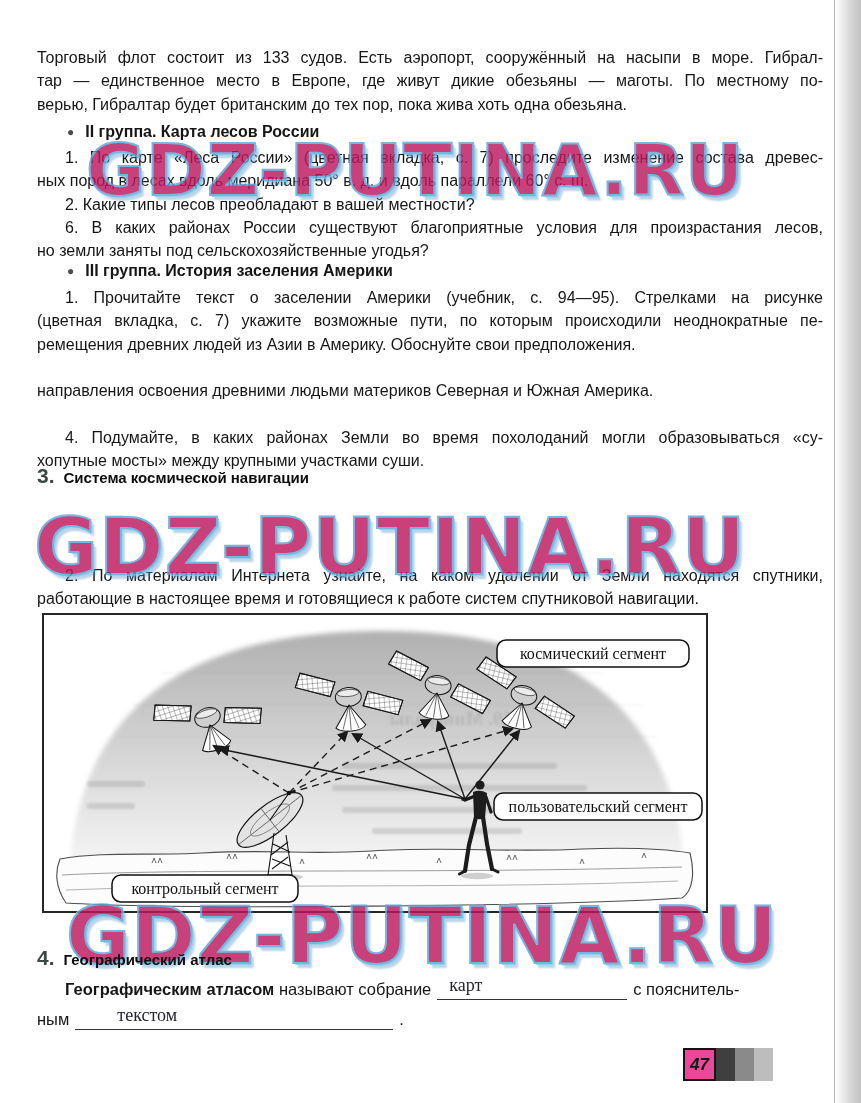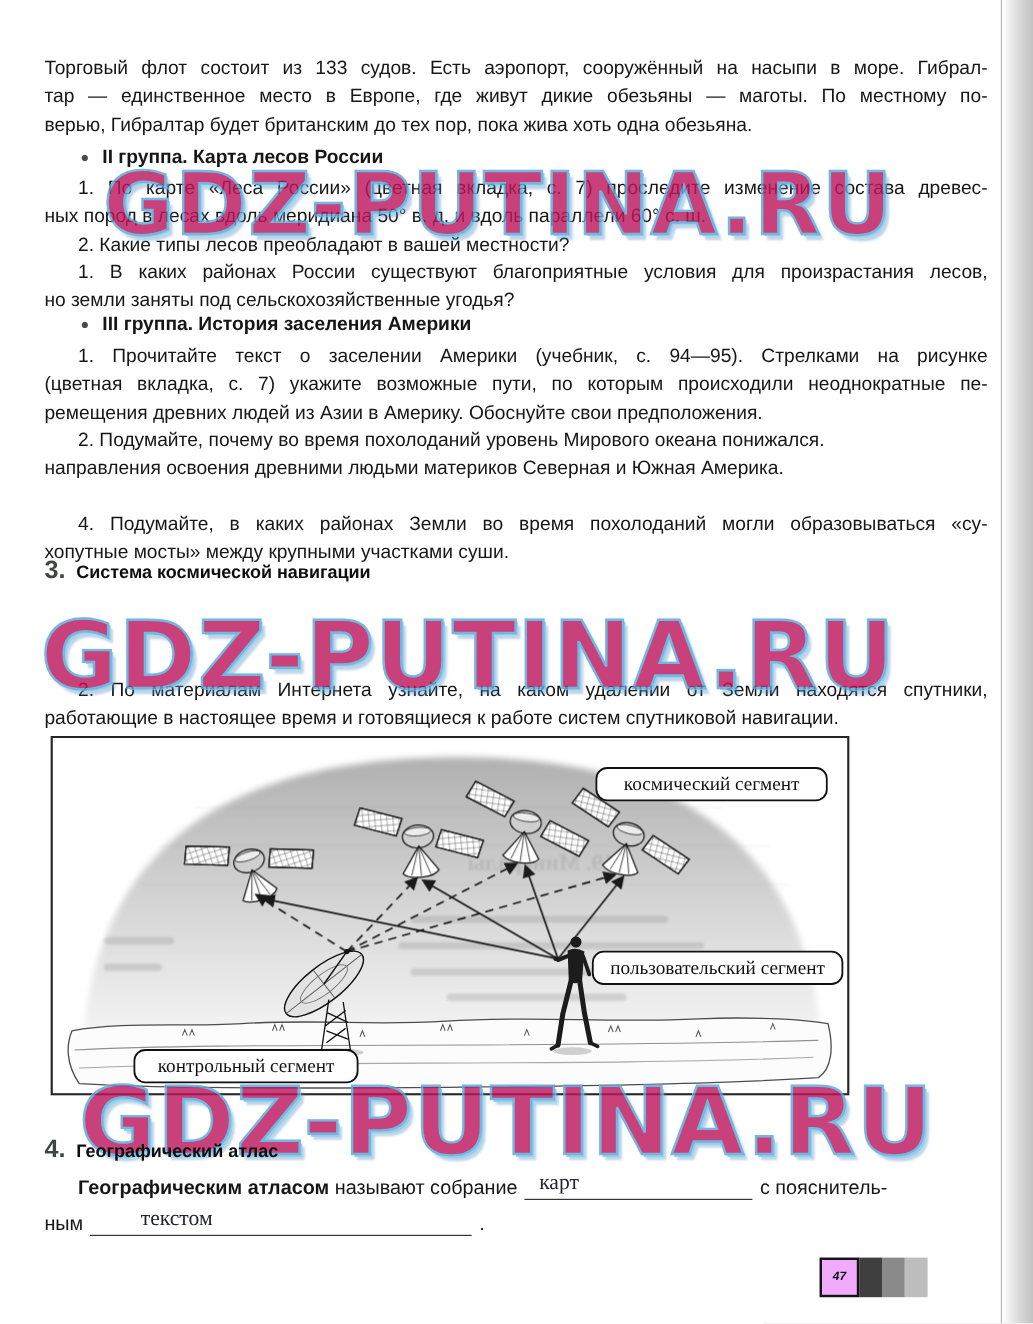--- a/index.html
+++ b/index.html
@@ -27,23 +27,23 @@
   .ans2{left:42px;}
   .wm{position:absolute;font-family:"DejaVu Sans",sans-serif;font-weight:800;
       white-space:nowrap;color:#be185d;-webkit-text-stroke:2px #55a7d8;
       text-shadow:2px 2px 0 #7fc4e8,4px 5px 2px rgba(70,140,190,.45),-1px -1px 0 #e4f5ff;
       opacity:.82;letter-spacing:1px;z-index:5;}
   .wm1{left:86px;top:128px;font-size:72px;}
   .wm2{left:34px;top:502px;font-size:78px;}
   .wm3{left:66px;top:891px;font-size:78px;}
   .figwrap{position:absolute;left:42px;top:613px;width:666px;height:300px;}
   .footer{position:absolute;left:683px;top:1048px;display:flex;z-index:6;}
-  .pnbox{width:33px;height:33px;border:2px solid #141414;background:#f0abfc;box-sizing:border-box;
+  .pnbox{width:33px;height:33px;border:2px solid #141414;background:#ec4899;box-sizing:border-box;
          display:flex;align-items:center;justify-content:center;
-         font-weight:bold;font-style:italic;font-size:10px;}
+         font-weight:bold;font-style:italic;font-size:17px;}
   .sq{width:19px;height:33px;}
   .sq1{background:#3f3f3f;} .sq2{background:#8a8a8a;} .sq3{background:#bdbdbd;}
 </style>
 </head>
 <body>
 
 <div class="page">
 
   <div class="blk" style="top:46px">
     <div class="ln j">Торговый флот состоит из 133 судов. Есть аэропорт, сооружённый на насыпи в море. Гибрал-</div>
@@ -55,34 +55,31 @@
     <span class="bullet">●</span><span>II группа. Карта лесов России</span>
   </div>
   <div class="blk" style="top:146px">
     <div class="ln j ind">1. По карте «Леса России» (цветная вкладка, с. 7) проследите изменение состава древес-</div>
     <div class="ln">ных пород в лесах вдоль меридиана 50° в. д. и вдоль параллели 60° с. ш.</div>
   </div>
   <div class="blk" style="top:193px">
     <div class="ln ind">2. Какие типы лесов преобладают в вашей местности?</div>
   </div>
   <div class="blk" style="top:216px">
-    <div class="ln j ind">1. В каких районах России существуют благоприятные условия для произрастания лесов,</div>
+    <div class="ln j ind">6. В каких районах России существуют благоприятные условия для произрастания лесов,</div>
     <div class="ln">но земли заняты под сельскохозяйственные угодья?</div>
   </div>
 
   <div class="blk ghead" style="top:259px">
     <span class="bullet">●</span><span>III группа. История заселения Америки</span>
   </div>
   <div class="blk" style="top:286px">
     <div class="ln j ind">1. Прочитайте текст о заселении Америки (учебник, с. 94—95). Стрелками на рисунке</div>
     <div class="ln j">(цветная вкладка, с. 7) укажите возможные пути, по которым происходили неоднократные пе-</div>
     <div class="ln">ремещения древних людей из Азии в Америку. Обоснуйте свои предположения.</div>
-  </div>
-  <div class="blk" style="top:356px">
-    <div class="ln ind">2. Подумайте, почему во время похолоданий уровень Мирового океана понижался.</div>
   </div>
   <div class="blk" style="top:379px">
     <div class="ln">направления освоения древними людьми материков Северная и Южная Америка.</div>
   </div>
   <div class="blk" style="top:426px">
     <div class="ln j ind">4. Подумайте, в каких районах Земли во время похолоданий могли образовываться «су-</div>
     <div class="ln">хопутные мосты» между крупными участками суши.</div>
   </div>
 
   <div class="blk shead" style="top:464px">

